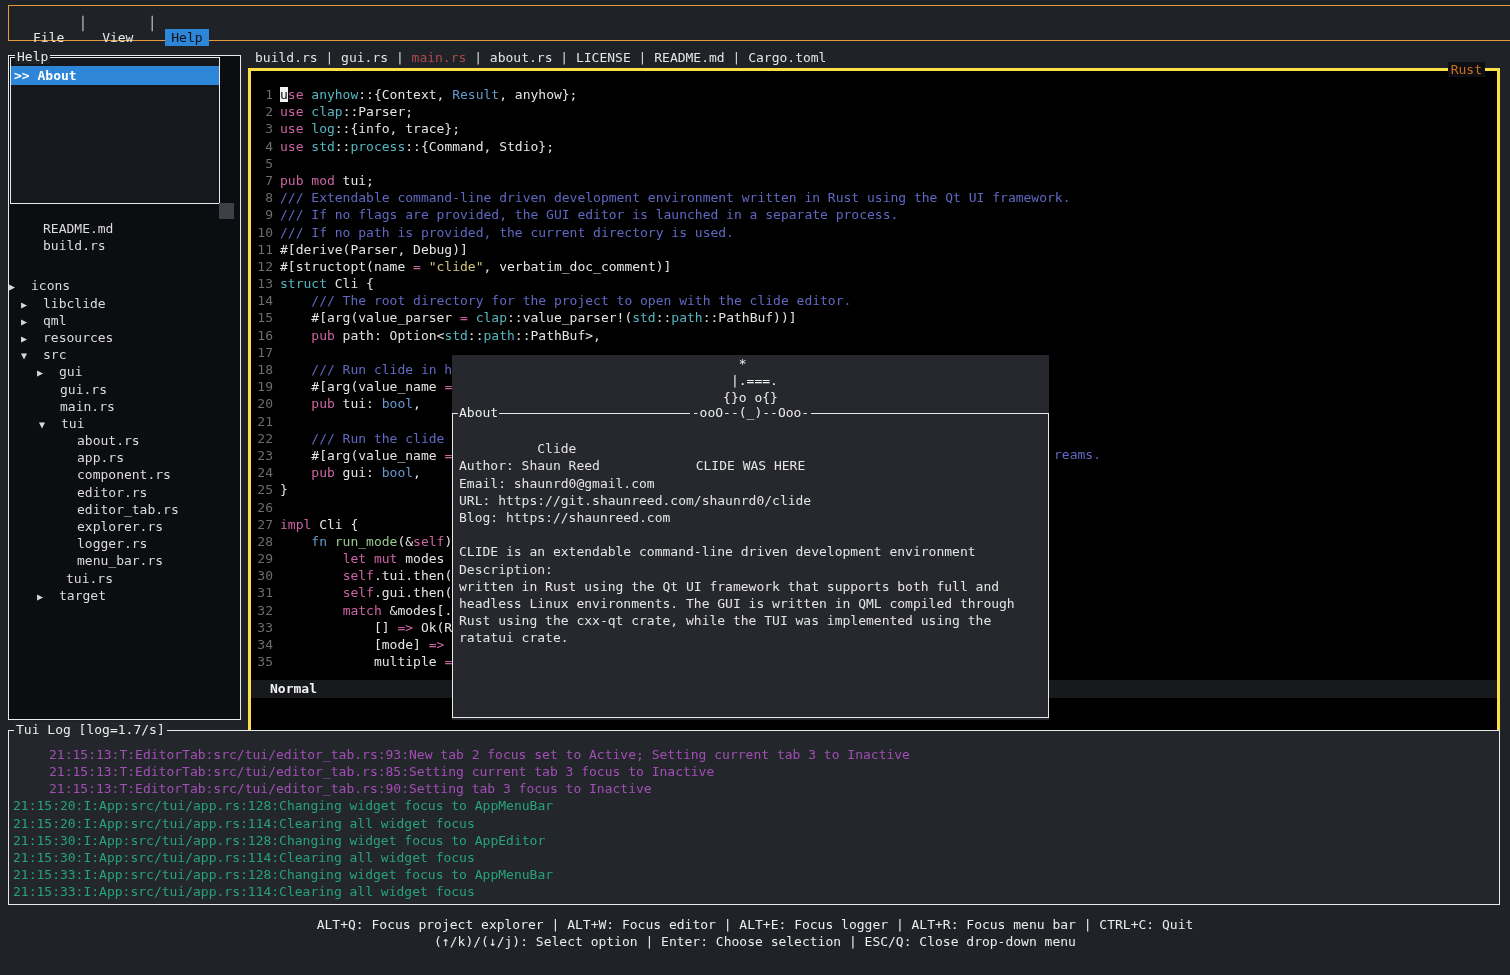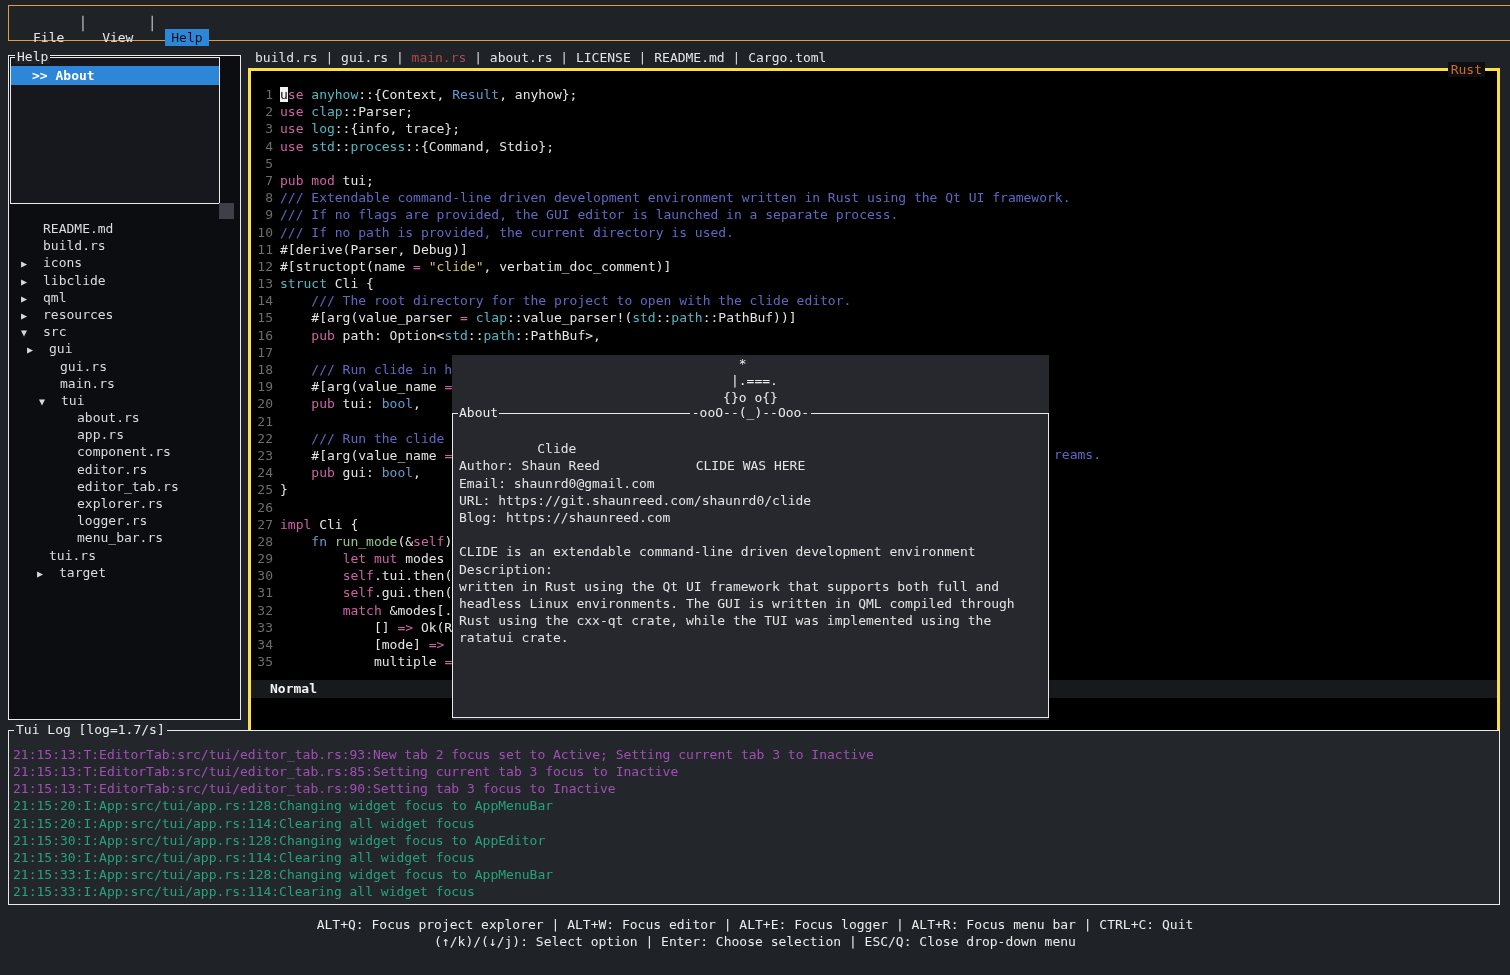--- a/index.html
+++ b/index.html
@@ -19,21 +19,21 @@
             border:1px solid #e9e9e9;background:#0b0d11;}
   .tree{position:absolute;left:0;top:164px;right:1px;}
   .tree-row{height:17.2px;line-height:17.2px;white-space:pre;color:#dcdcdc;}
   .tree-arrow{display:inline-block;width:22px;font-size:10px;color:#d8d8d8;}
 
   
   .dropdown{position:absolute;left:10px;top:57px;width:208px;height:145px;
             border:1px solid #e9e9e9;background:#16181d;}
   .dropdown-title{position:absolute;top:-9px;left:4px;background:#1f2227;padding:0 2px;color:#e8e8e8;}
   .dropdown-item{margin-top:8px;height:19px;line-height:19px;background:var(--accent-blue,#2e86d8);
-                 color:#ffffff;font-weight:bold;padding-left:21px;}
+                 color:#ffffff;font-weight:bold;padding-left:3px;}
   .thumb{position:absolute;left:219px;top:203px;width:15px;height:16px;background:#3d4147;}
 
   
   .tabs{position:absolute;left:255px;top:49px;height:17px;line-height:17px;white-space:pre;color:#e4e4e4;}
   .tab.active{color:var(--tab-active-red,#ab4b4b);}
   .tab-sep{color:#d8d8d8;}
 
   
   .editor{position:absolute;left:248px;top:68px;width:1246px;height:660px;
           border:3px solid #fde047;background:#000;}
@@ -62,21 +62,21 @@
   .prow{height:17.2px;line-height:17.2px;white-space:pre;color:#e4e4e4;}
   .prow.heading{position:relative;}
   .heading-center{position:absolute;left:0;right:0;text-align:center;}
 
   
   .logpanel{position:absolute;left:8px;top:730px;width:1490px;height:173px;
             border:1px solid #e9e9e9;background:#23262b;}
   .log-title{position:absolute;top:-9px;left:5px;background:#23262b;padding:0 2px;color:#ececec;}
   .log-lines{position:absolute;left:4px;top:15px;right:2px;}
   .log-row{height:17.15px;line-height:17.15px;white-space:pre;}
-  .lt{color:var(--log-trace-purple,#a24fb5);} .li{color:var(--log-info-green,#27a37a);}
+  .lt{color:var(--log-trace-purple,#a24fb5);margin-left:36px;} .li{color:var(--log-info-green,#27a37a);}
 
   
   .statusbar{position:absolute;left:0;top:916px;width:100%;text-align:center;color:#ececec;}
   .statusbar div{height:17.2px;line-height:17.2px;white-space:pre;}
 </style>
 </head>
 <body>
 
 <div class="stage">
 
@@ -85,38 +85,38 @@
       <span class="menu-sep">│</span>
       <span class="menu-item">View</span>
       <span class="menu-sep">│</span>
       <span class="menu-item active">Help</span>
     </div>
 
   <div class="explorer">
     <div class="tree">
         <div class="tree-row" style="padding-left: 34px;"><span>README.md</span></div>
         <div class="tree-row" style="padding-left: 34px;"><span>build.rs</span></div>
-        <div class="tree-row" style="padding-left: 12px;"><span class="tree-arrow">▶</span><span>icons</span></div>
+        <div class="tree-row" style="padding-left: 0; margin-top: 23px;"><span class="tree-arrow">▶</span><span>icons</span></div>
         <div class="tree-row" style="padding-left: 12px;"><span class="tree-arrow">▶</span><span>libclide</span></div>
         <div class="tree-row" style="padding-left: 12px;"><span class="tree-arrow">▶</span><span>qml</span></div>
         <div class="tree-row" style="padding-left: 12px;"><span class="tree-arrow">▶</span><span>resources</span></div>
         <div class="tree-row" style="padding-left: 12px;"><span class="tree-arrow">▼</span><span>src</span></div>
-        <div class="tree-row" style="padding-left: 18px;"><span class="tree-arrow">▶</span><span>gui</span></div>
+        <div class="tree-row" style="padding-left: 28px;"><span class="tree-arrow">▶</span><span>gui</span></div>
         <div class="tree-row" style="padding-left: 51px;"><span>gui.rs</span></div>
         <div class="tree-row" style="padding-left: 51px;"><span>main.rs</span></div>
         <div class="tree-row" style="padding-left: 30px;"><span class="tree-arrow">▼</span><span>tui</span></div>
         <div class="tree-row" style="padding-left: 68px;"><span>about.rs</span></div>
         <div class="tree-row" style="padding-left: 68px;"><span>app.rs</span></div>
         <div class="tree-row" style="padding-left: 68px;"><span>component.rs</span></div>
         <div class="tree-row" style="padding-left: 68px;"><span>editor.rs</span></div>
         <div class="tree-row" style="padding-left: 68px;"><span>editor_tab.rs</span></div>
         <div class="tree-row" style="padding-left: 68px;"><span>explorer.rs</span></div>
         <div class="tree-row" style="padding-left: 68px;"><span>logger.rs</span></div>
         <div class="tree-row" style="padding-left: 68px;"><span>menu_bar.rs</span></div>
-        <div class="tree-row" style="padding-left: 40px;"><span>tui.rs</span></div>
+        <div class="tree-row" style="padding-left: 57px;"><span>tui.rs</span></div>
         <div class="tree-row" style="padding-left: 28px;"><span class="tree-arrow">▶</span><span>target</span></div>
       </div>
   </div>
 
   <div class="dropdown">
     <span class="dropdown-title">Help</span>
     <div class="dropdown-item">&gt;&gt; About</div>
   </div>
 
   <div class="thumb"></div>

